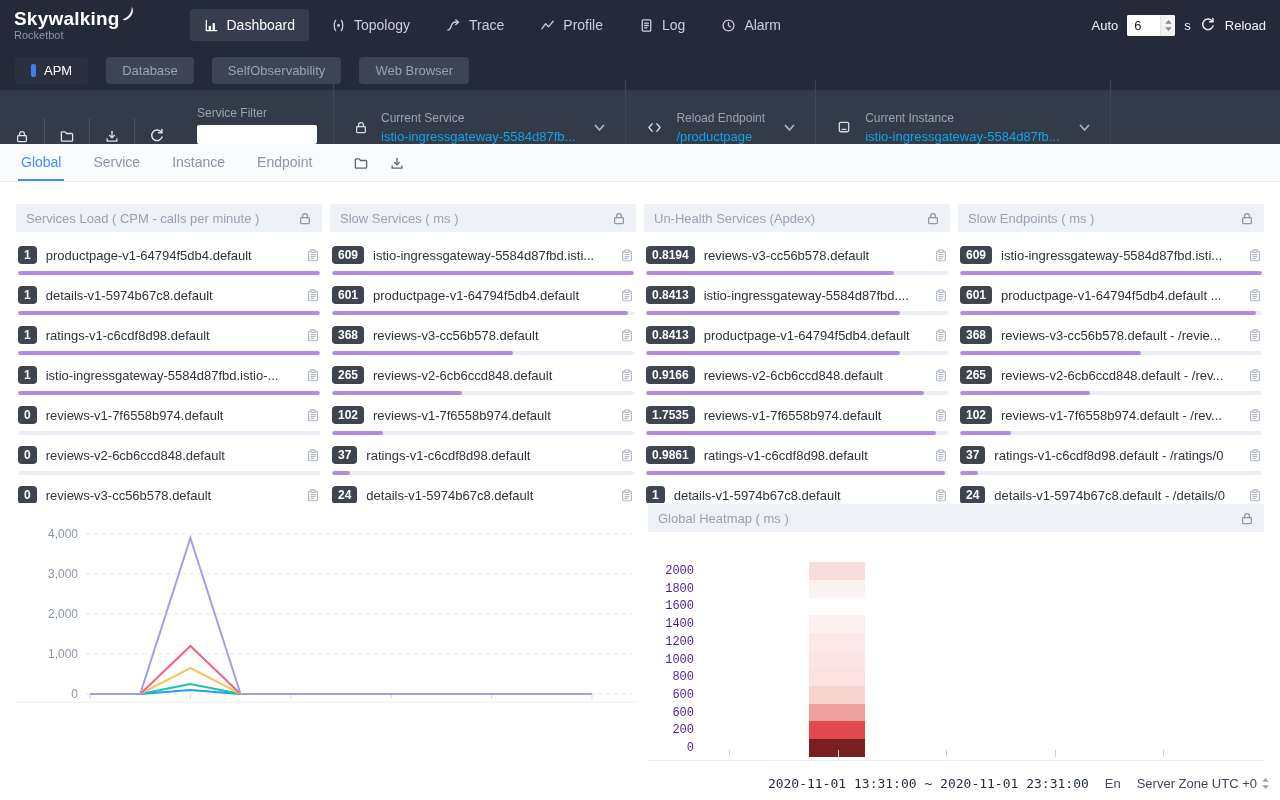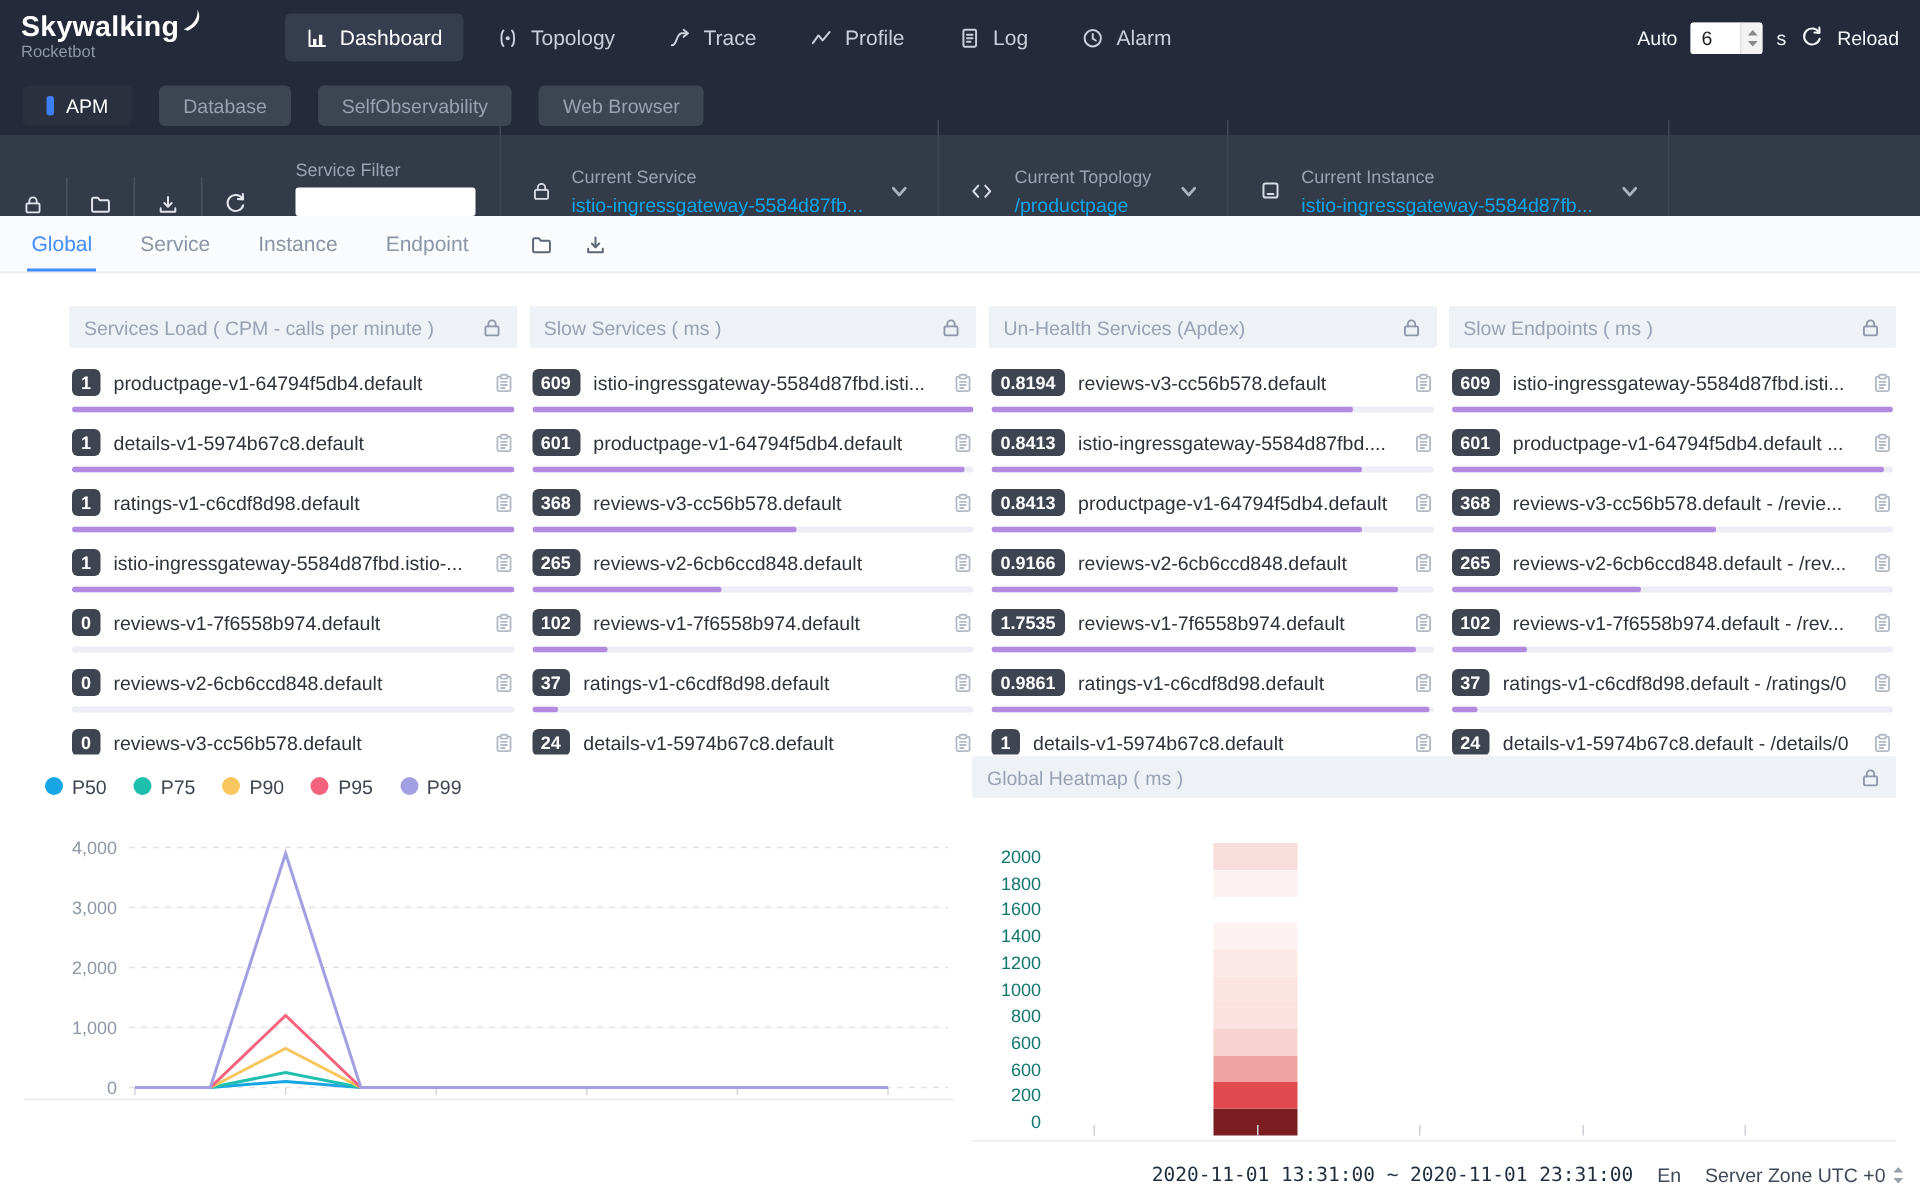--- a/index.html
+++ b/index.html
@@ -42,41 +42,41 @@
   .sel-ic { color:#d9dde5; }
   .sel-chev { color:#aab2c2; margin-left:6px; }
   
   .tab-bar { height:38px; background:#fafbfc; border-bottom:1px solid #e8ebf0; display:flex; align-items:flex-end; padding-left:18px; gap:26px; }
   .tab { font-size:14px; color:#8b95a5; padding:9px 3px; border-bottom:2px solid transparent; cursor:pointer; }
   .tab.active { color:#448dfe; border-bottom-color:#448dfe; }
   .tab-icons { display:flex; gap:20px; margin-left:12px; padding-bottom:10px; color:#5d6674; }
   .tab-icons .ic { cursor:pointer; }
   
   main { padding:22px 16px 0; }
-  .panels-grid { display:grid; grid-template-columns:repeat(4,1fr); gap:8px;margin-left:30px; }
+  .panels-grid { display:grid; grid-template-columns:repeat(4,1fr); gap:8px; }
   .panel { height:299px; overflow:hidden; }
   .panel-header { height:28px; background:#eef1f6; border-radius:2px; display:flex; align-items:center; justify-content:space-between; padding:0 10px; }
   .panel-title { font-size:13px; color:#99a2b2; white-space:nowrap; overflow:hidden; }
   .panel-lock { color:#8e97a7; display:flex; cursor:pointer; }
   .plist { padding:13px 2px 0; }
   .prow { margin-bottom:10px; }
   .prow-line { display:flex; align-items:center; gap:9px; height:20px; }
   .badge { background:#3e4450; color:#fff; font-size:12px; font-weight:bold; border-radius:4px; padding:2px 6px; line-height:14px; white-space:nowrap; }
   .pname { flex:1; font-size:13px; color:#2e333b; white-space:nowrap; overflow:hidden; }
   .pclip { color:#b3bac6; display:flex; cursor:pointer; }
   .pbar { height:4px; border-radius:2px; background:#ededf5; margin-top:6px; overflow:hidden; }
   .pbar-fill { height:100%; border-radius:2px; background:#b28ae0; }
   
   .charts-grid { display:grid; grid-template-columns:620px 616px; gap:12px; margin-top:1px; }
   .legend { display:flex; gap:18px; margin:9px 0 0 14px; height:22px; align-items:center; }
   .leg-item { display:flex; align-items:center; gap:6px; font-size:13px; color:#3e4450; cursor:pointer; }
   .leg-dot { width:12px; height:12px; border-radius:50%; }
   .line-chart-wrap { position:relative; }
   .heat-wrap { position:relative; height:257px; }
-  .heat-label { position:absolute; width:46px; text-align:right; font-size:12px; color:#0f766e; height:16px; line-height:16px; }
+  .heat-label { position:absolute; width:46px; text-align:right; font-size:12px; color:#4c1d95; height:16px; line-height:16px;font-family:Liberation Mono, monospace; }
   .heat-cell { position:absolute; width:56px; left:161px; }
   .heat-tick { position:absolute; width:1px; height:7px; top:218px; background:#cfcfd6; }
   .heat-axis { position:absolute; left:0; right:0; top:228px; height:1px; background:#e9e9ee; }
   
   .footer { position:absolute; right:10px; top:776px; display:flex; align-items:center; gap:16px; font-size:13px; }
   .f-time { font-family:"DejaVu Sans Mono", monospace; font-size:13px; color:#1f2d3d; cursor:pointer; }
   .f-lang { color:#3e4858; cursor:pointer; }
   .f-zone { display:flex; align-items:center; gap:4px; color:#3e4858; cursor:pointer; }
   .f-spin { color:#98a0ac; display:flex; }
 </style>
@@ -244,21 +244,21 @@
   </div>
   <span class="bar-div"></span>
   <div class="sel">
     <span class="sel-ic ic">
         <svg width="17" height="15" viewBox="0 0 16 16" fill="none" stroke="currentColor" stroke-width="1.4" stroke-linecap="round" stroke-linejoin="round">
           <polyline points="5.5,4 2,8 5.5,12"></polyline>
           <polyline points="10.5,4 14,8 10.5,12"></polyline>
         </svg>
       </span>
     <span class="sel-col">
-      <span class="sel-label">Current Topology</span>
+      <span class="sel-label">Reload Endpoint</span>
       <span class="sel-value">/productpage</span>
     </span>
     <span class="sel-chev ic">
         <svg width="11" height="8" viewBox="0 0 11 8" fill="none" stroke="currentColor" stroke-width="1.8" stroke-linecap="round" stroke-linejoin="round">
           <polyline points="1.5,1.5 5.5,6 9.5,1.5"></polyline>
         </svg>
       </span>
   </div>
   <span class="bar-div"></span>
   <div class="sel">
@@ -792,42 +792,20 @@
               </span>
             </div>
           </div>
         </div>
       </div>
     </div>
 
   <div class="charts-grid">
 
     <div>
-      <div class="legend">
-          <span class="leg-item">
-            <span class="leg-dot" style="background: rgb(24, 165, 230);"></span>
-            <span>P50</span>
-          </span>
-          <span class="leg-item">
-            <span class="leg-dot" style="background: rgb(31, 191, 174);"></span>
-            <span>P75</span>
-          </span>
-          <span class="leg-item">
-            <span class="leg-dot" style="background: rgb(248, 198, 94);"></span>
-            <span>P90</span>
-          </span>
-          <span class="leg-item">
-            <span class="leg-dot" style="background: rgb(244, 99, 125);"></span>
-            <span>P95</span>
-          </span>
-          <span class="leg-item">
-            <span class="leg-dot" style="background: rgb(162, 160, 226);"></span>
-            <span>P99</span>
-          </span>
-        </div>
       <div class="line-chart-wrap"><svg width="620" height="227">
             <line x1="70" y1="190" x2="616" y2="190" stroke="#e3e3e8" stroke-dasharray="4 4"></line>
             <text x="62" y="194" text-anchor="end" fill="#8e97a6" font-size="12" font-family="Liberation Sans, sans-serif">0</text>
             <line x1="70" y1="150" x2="616" y2="150" stroke="#e3e3e8" stroke-dasharray="4 4"></line>
             <text x="62" y="154" text-anchor="end" fill="#8e97a6" font-size="12" font-family="Liberation Sans, sans-serif">1,000</text>
             <line x1="70" y1="110" x2="616" y2="110" stroke="#e3e3e8" stroke-dasharray="4 4"></line>
             <text x="62" y="114" text-anchor="end" fill="#8e97a6" font-size="12" font-family="Liberation Sans, sans-serif">2,000</text>
             <line x1="70" y1="70" x2="616" y2="70" stroke="#e3e3e8" stroke-dasharray="4 4"></line>
             <text x="62" y="74" text-anchor="end" fill="#8e97a6" font-size="12" font-family="Liberation Sans, sans-serif">3,000</text>
             <line x1="70" y1="30" x2="616" y2="30" stroke="#e3e3e8" stroke-dasharray="4 4"></line>

